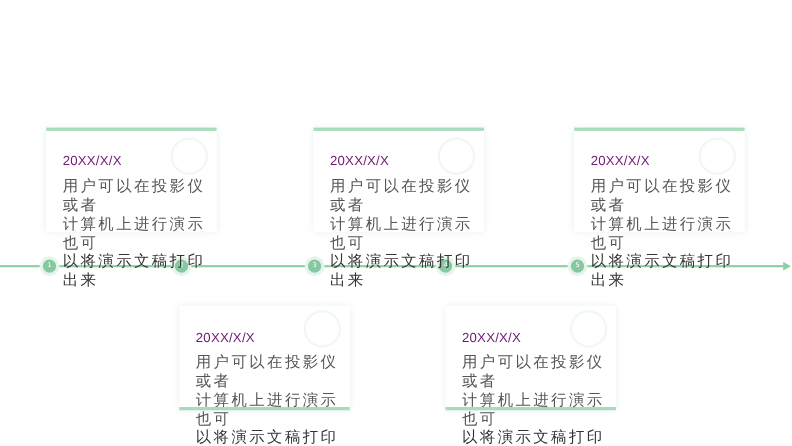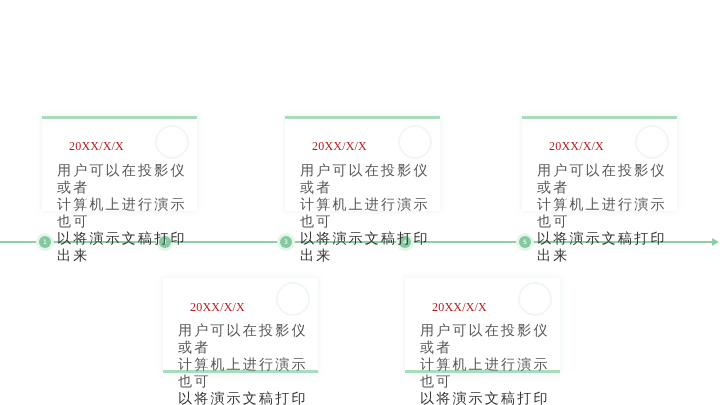--- a/index.html
+++ b/index.html
@@ -34,22 +34,22 @@
   }
   .card.top { border-top: 3px solid #a9dcbc; }
   .card.bottom { border-bottom: 3px solid #a9dcbc; }
   .card .deco {
     position: absolute; right: 8px; width: 30px; height: 30px;
     border: 2px solid #f1f7f3; border-radius: 50%;
   }
   .card.top .deco { top: 6px; }
   .card.bottom .deco { top: 4px; }
   .card .date {
-    position: absolute; left: 15px; font-size: 12px; color: #b91c1c;
-    font-family: Liberation Serif, serif; letter-spacing: 0.2px; margin-left: 12px;
+    position: absolute; left: 15px; font-size: 12px; color: #701a75;
+    font-family: Liberation Sans, sans-serif; letter-spacing: 0.2px;
   }
   .card.top .date { top: 20px; }
   .card.bottom .date { top: 22px; }
   .card .desc {
     position: absolute; left: 15px; font-size: 14px; line-height: 17px;
     color: #555555; letter-spacing: 2.2px; width: 140px;
   }
   .card.top .desc { top: 43px; }
   .card.bottom .desc { top: 44px; }
   .card .desc .l3 { color: #333333; font-weight: normal; }

